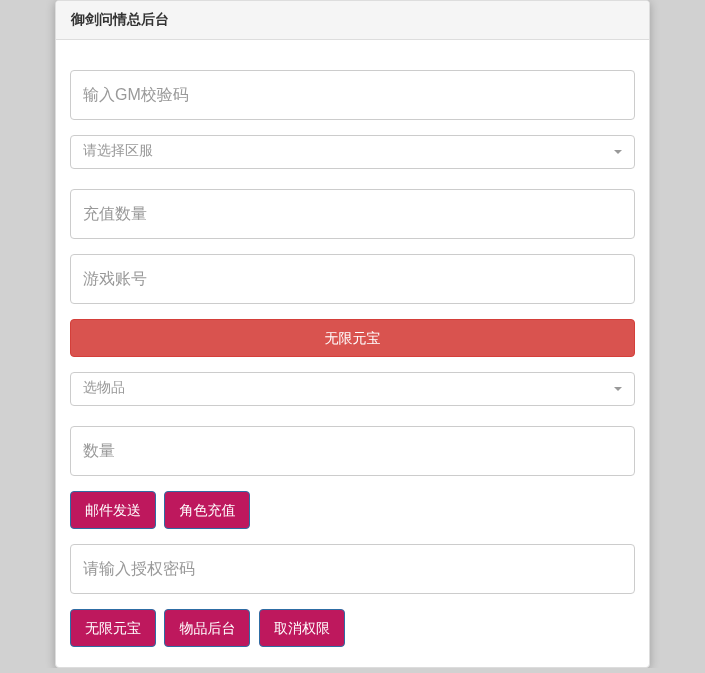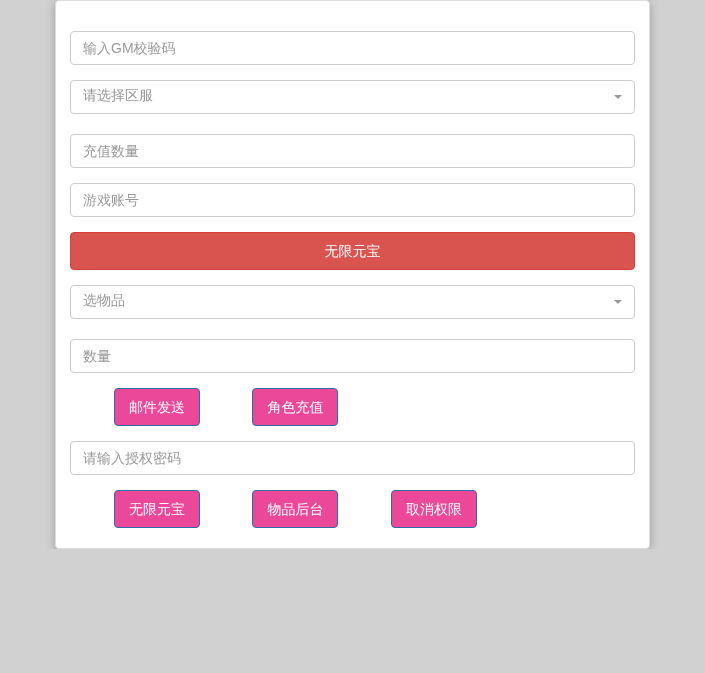--- a/index.html
+++ b/index.html
@@ -31,23 +31,23 @@
       color: #333;
       font-size: 14px;
       font-weight: bold;
     }
     .panel-body {
       padding: 30px 14px 20px 14px;
     }
     .form-control {
       display: block;
       width: 100%;
-      height: 34px;
+      height: 50px;
       padding: 6px 12px;
-      font-size: 14px;
+      font-size: 16px;
       line-height: 1.42857143;
       color: #701a75;
       background-color: #fff;
       background-image: none;
       border: 1px solid #ccc;
       border-radius: 4px;
       margin-bottom: 15px;
     }
     .form-control::placeholder {
       color: #999;
@@ -93,35 +93,35 @@
     }
     .btn-danger {
       background-color: #d9534f;
       border-color: #d43f3a;
       display: block;
       width: 100%;
       margin-bottom: 15px;
       padding: 8px 12px;
     }
     .btn-primary {
-      background-color: #ec4899;
+      background-color: #be185d;
       border-color: #2e6da4;
-      margin-left: 44px;
     }
     .btn-row {
       margin-bottom: 15px;
     }
     .btn-row-last {
       margin-bottom: 0;
     }
   </style>
 </head>
 <body>
 
 <div class="panel">
+  <div class="panel-heading">御剑问情总后台</div>
   <div class="panel-body">
 
     <input type="text" class="form-control" placeholder="输入GM校验码" style="">
 
     <div class="select-wrap">
       <span>请选择区服</span>
       <span class="select-caret"></span>
     </div>
 
     <input type="text" class="form-control" placeholder="充值数量" style="">

